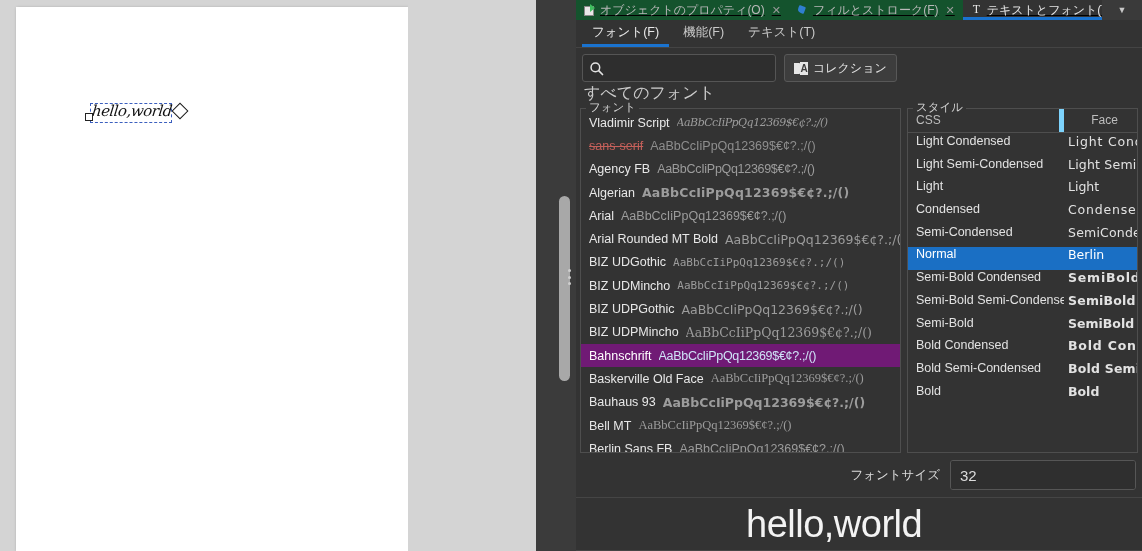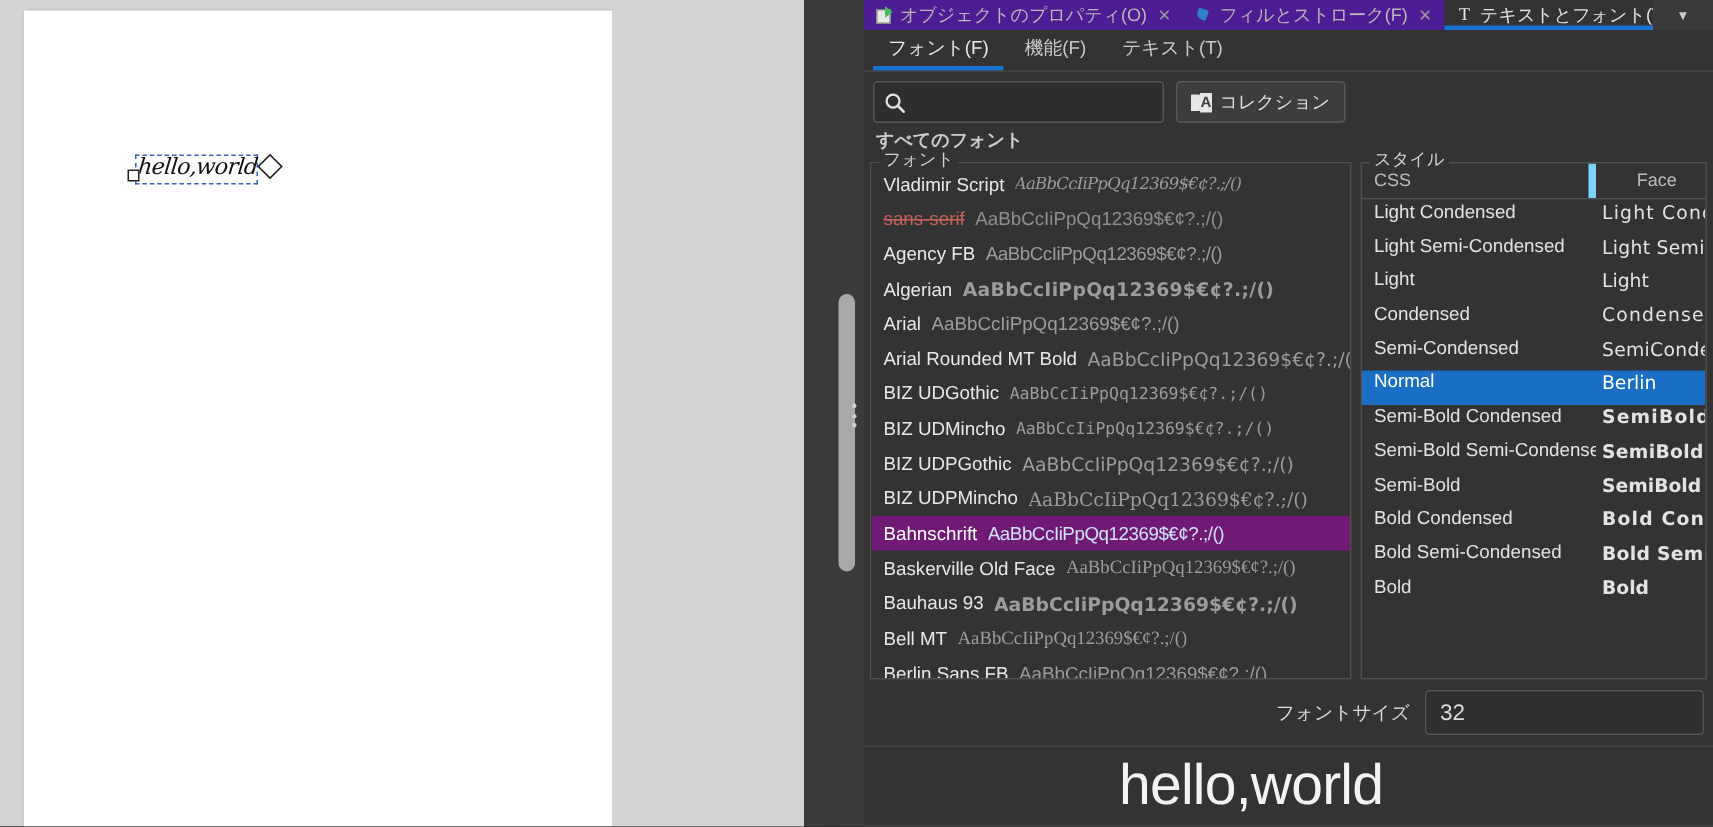--- a/index.html
+++ b/index.html
@@ -118,25 +118,26 @@
     width: 566px; height: 551px;
     background: #333333;
     display: flex;
     flex-direction: column;
   }
 
   
   #dock-tabstrip {
     position: relative;
     height: 20px;
-    background: #4c1d95;
+    background: #14532d;
     display: flex;
     align-items: flex-end;
     flex: 0 0 20px;
     overflow: hidden;
+    text-decoration: underline;
   }
   .dock-tab {
     position: relative;
     height: 20px;
     display: flex;
     align-items: center;
     gap: 4px;
     padding: 0 8px;
     color: #b8b8b8;
     font-size: 12px;
@@ -273,25 +274,24 @@
     color: #3d3d3d;
     font-size: 10px;
     font-weight: bold;
     text-align: center;
     line-height: 13px;
   }
 
   
   #allfonts-label {
     flex: 0 0 14px;
-    font-size: 12px;
+    font-size: 16px;
     color: #cccccc;
     padding-left: 8px;
     line-height: 14px;
-    font-weight: bold;
   }
 
   
   #dock-body {
     flex: 1 1 auto;
     display: flex;
     padding: 2px 4px 0 4px;
     gap: 6px;
     min-height: 0;
   }

